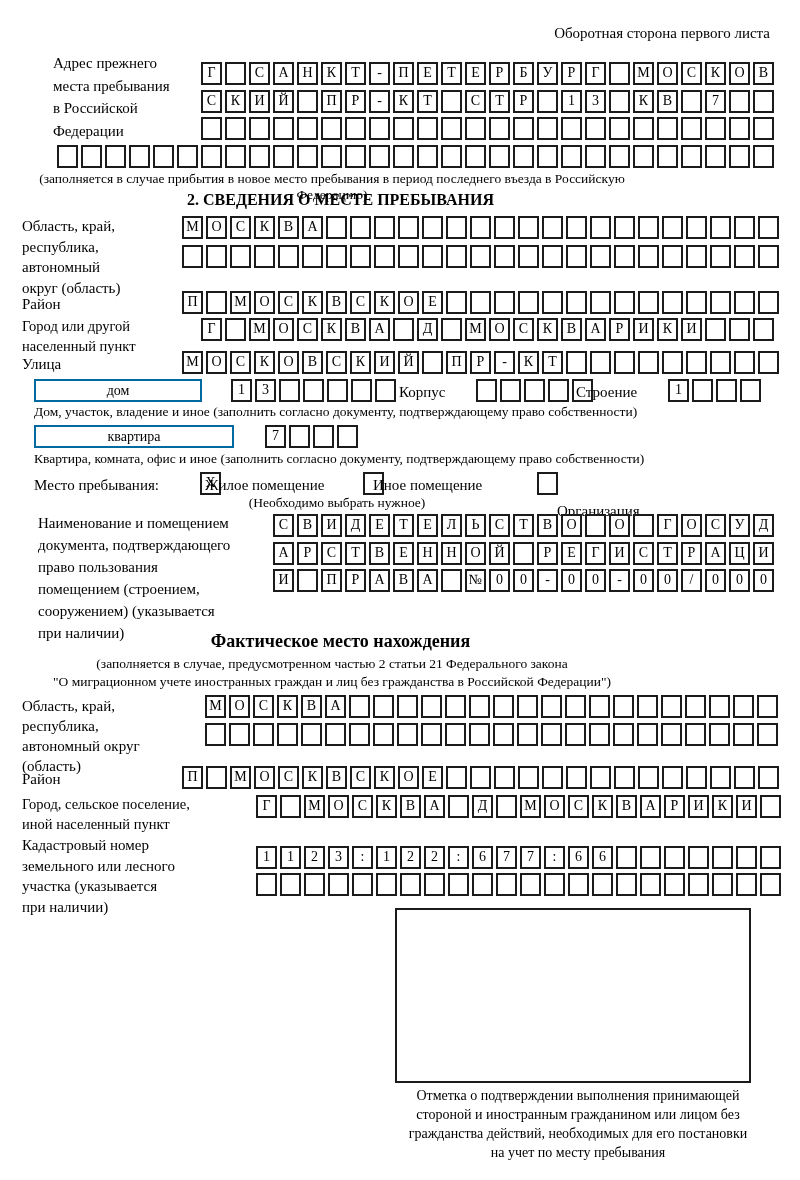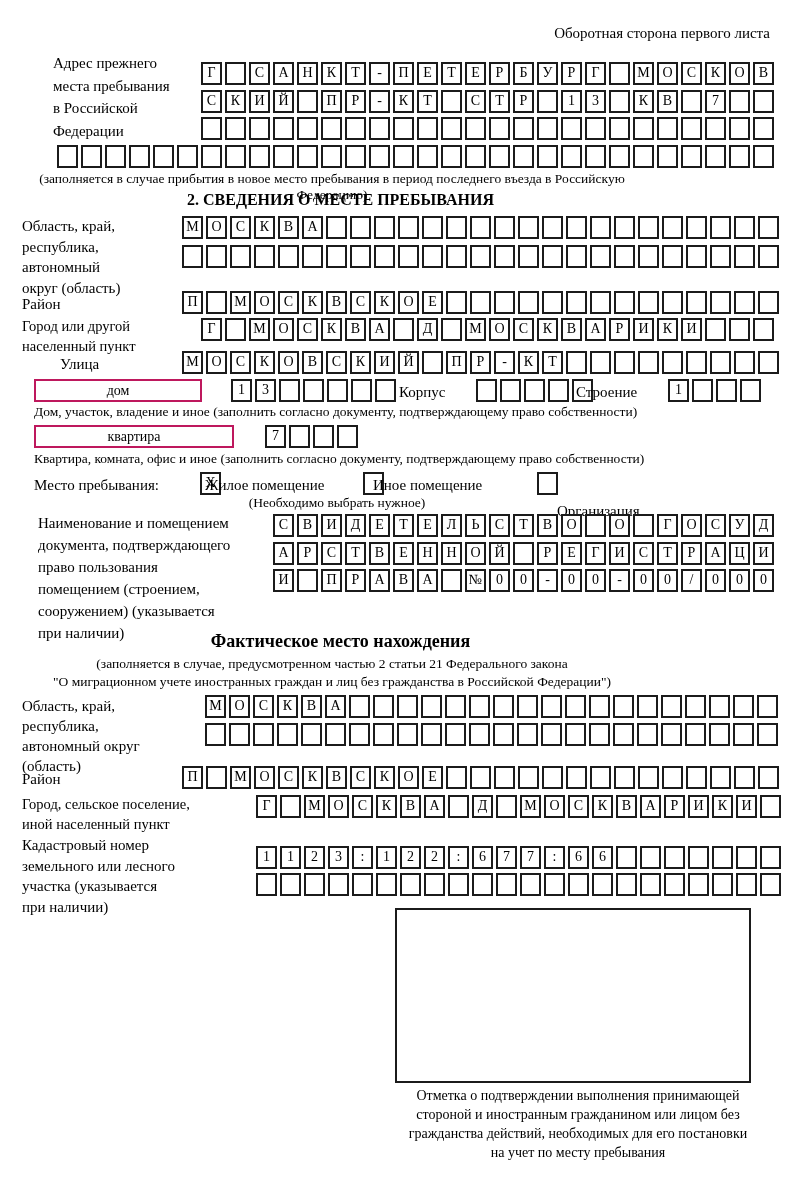--- a/index.html
+++ b/index.html
@@ -11,21 +11,21 @@
   }
   .abs { position:absolute; }
   .cellrow { position:absolute; white-space:nowrap; height:24px;padding-left:24px; }
   .cell {
     display:inline-block; width:21px; height:23px;
     border:2px solid #1b1b1b; margin-right:3px;
     text-align:center; font-size:14px; line-height:18px;
     vertical-align:top; background:#fff;
   }
   .widebox {
-    position:absolute; border:2px solid #be185d; height:23px;
+    position:absolute; border:2px solid #0369a1; height:23px;
     text-align:center; font-size:14px; line-height:19px; background:#fff;
   }
   .label  { font-size:15px; line-height:22px; }
   .note   { font-size:13.5px; }
   .center { left:8px; width:648px; text-align:center; }
   .b      { font-weight:bold;padding-left:17px; }
   .bigbox { position:absolute; border:2px solid #1b1b1b; background:#fff; }
 </style>
 </head>
 <body>
@@ -57,21 +57,21 @@
 
 <div class="abs label" style="left:22px; top:293px;">Район</div>
 <div class="cellrow" style="left:158px; top:291px;"><span class="cell">П</span><span class="cell"></span><span class="cell">М</span><span class="cell">О</span><span class="cell">С</span><span class="cell">К</span><span class="cell">В</span><span class="cell">С</span><span class="cell">К</span><span class="cell">О</span><span class="cell">Е</span><span class="cell"></span><span class="cell"></span><span class="cell"></span><span class="cell"></span><span class="cell"></span><span class="cell"></span><span class="cell"></span><span class="cell"></span><span class="cell"></span><span class="cell"></span><span class="cell"></span><span class="cell"></span><span class="cell"></span><span class="cell"></span></div>
 
 <div class="abs label" style="left:22px; top:316px; line-height:20px; font-size:14.5px;">
     <div>Город или другой</div>
     <div>населенный пункт</div>
   </div>
 <div class="cellrow" style="left:177px; top:318px;"><span class="cell">Г</span><span class="cell"></span><span class="cell">М</span><span class="cell">О</span><span class="cell">С</span><span class="cell">К</span><span class="cell">В</span><span class="cell">А</span><span class="cell"></span><span class="cell">Д</span><span class="cell"></span><span class="cell">М</span><span class="cell">О</span><span class="cell">С</span><span class="cell">К</span><span class="cell">В</span><span class="cell">А</span><span class="cell">Р</span><span class="cell">И</span><span class="cell">К</span><span class="cell">И</span><span class="cell"></span><span class="cell"></span><span class="cell"></span></div>
 
-<div class="abs label" style="left:22px; top:353px;margin-left:38px;">Улица</div>
+<div class="abs label" style="left:22px; top:353px;">Улица</div>
 <div class="cellrow" style="left:158px; top:351px;"><span class="cell">М</span><span class="cell">О</span><span class="cell">С</span><span class="cell">К</span><span class="cell">О</span><span class="cell">В</span><span class="cell">С</span><span class="cell">К</span><span class="cell">И</span><span class="cell">Й</span><span class="cell"></span><span class="cell">П</span><span class="cell">Р</span><span class="cell">-</span><span class="cell">К</span><span class="cell">Т</span><span class="cell"></span><span class="cell"></span><span class="cell"></span><span class="cell"></span><span class="cell"></span><span class="cell"></span><span class="cell"></span><span class="cell"></span><span class="cell"></span></div>
 
 <div class="widebox" style="left:34px; top:379px; width:168px;">дом</div>
 <div class="cellrow" style="left:207px; top:379px;"><span class="cell">1</span><span class="cell">3</span><span class="cell"></span><span class="cell"></span><span class="cell"></span><span class="cell"></span><span class="cell"></span></div>
 <div class="abs label" style="left:399px; top:381px;">Корпус</div>
 <div class="cellrow" style="left:452px; top:379px;"><span class="cell"></span><span class="cell"></span><span class="cell"></span><span class="cell"></span><span class="cell"></span></div>
 <div class="abs label" style="left:576px; top:381px;">Строение</div>
 <div class="cellrow" style="left:644px; top:379px;"><span class="cell">1</span><span class="cell"></span><span class="cell"></span><span class="cell"></span></div>
 <div class="abs note" style="left:34px; top:404px;">Дом, участок, владение и иное (заполнить согласно документу, подтверждающему право собственности)</div>
 

